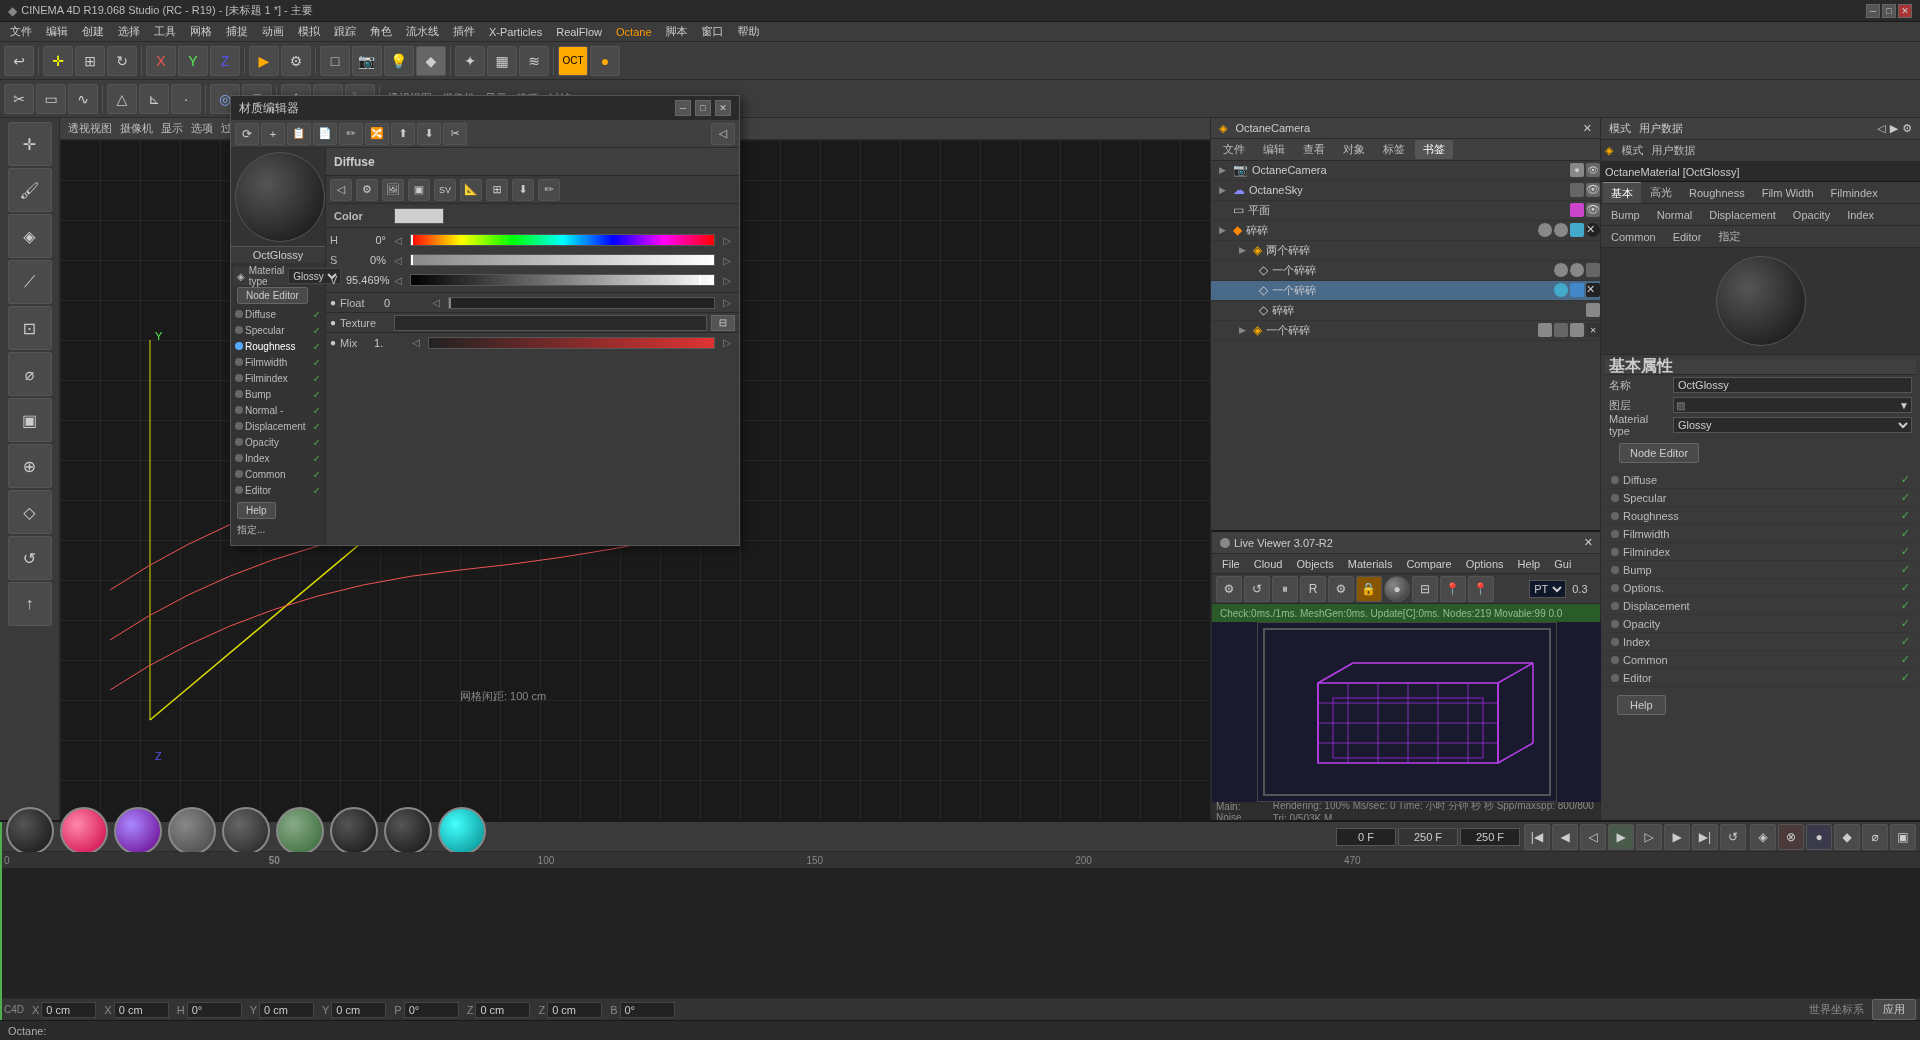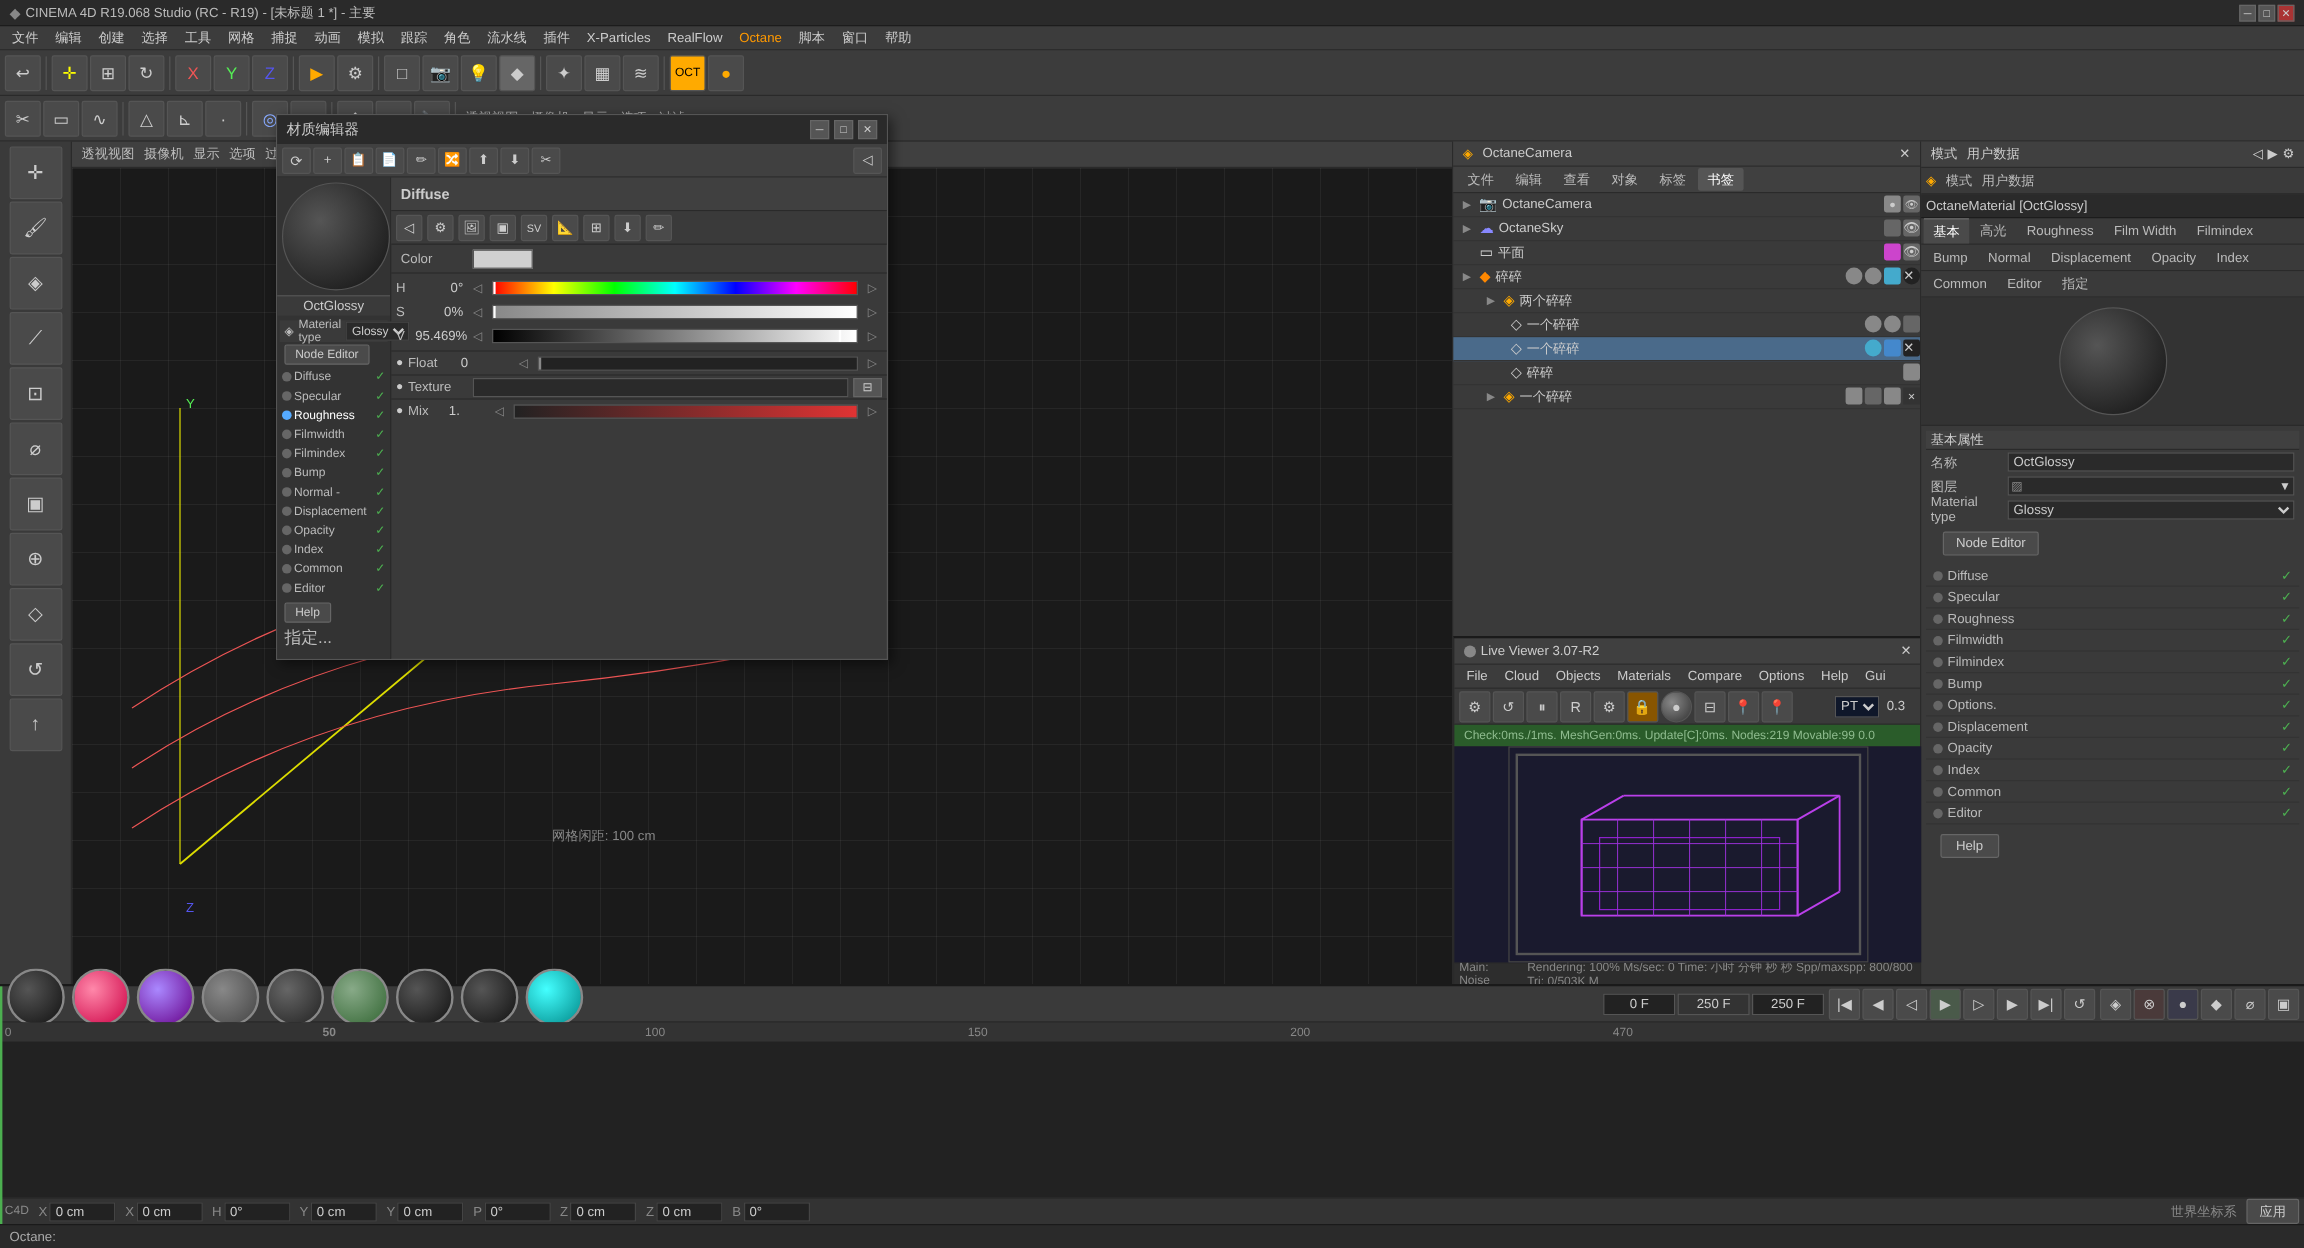--- a/index.html
+++ b/index.html
@@ -284,20 +284,21 @@
       font-weight: bold;
       border-bottom: 1px solid #2a2a2a;
     }
     .color-row {
       display: flex;
       align-items: center;
       height: 24px;
       padding: 0 8px;
       gap: 20px;
       border-bottom: 1px solid #2a2a2a;
+      font-weight: bold;
     }
     .color-label { font-size: 11px; color: #bbb; width: 40px; }
     .color-swatch { width: 50px; height: 16px; background: #d0d0d0; border: 1px solid #555; }
 
     .hsl-section { padding: 2px 4px; }
     .hsl-row {
       display: flex;
       align-items: center;
       height: 20px;
       gap: 4px;
@@ -1001,21 +1002,21 @@
       <span class="oct-tab">Common</span>
       <span class="oct-tab">Editor</span>
       <span class="oct-tab">指定</span>
     </div>
 
     <div style="display:flex;justify-content:center;padding:8px 0;background:#333;border-bottom:1px solid #2a2a2a;">
       <div style="width:90px;height:90px;background:radial-gradient(circle at 35% 35%,#555,#111);border-radius:50%;border:1px solid #555;"></div>
     </div>
 
     <div class="basic-props">
-      <div style="height:16px;background:#404040;display:flex;align-items:center;padding:0 4px;font-size:11px;font-weight:normal;color:#ccc;border-bottom:1px solid #2a2a2a;">
+      <div style="height:16px;background:#404040;display:flex;align-items:center;padding:0 4px;font-size:16px;font-weight:bold;color:#ccc;border-bottom:1px solid #2a2a2a;">
         <span>基本属性</span>
       </div>
       <div class="prop-row">
         <span class="prop-label">名称</span>
         <input class="prop-input" value="OctGlossy" readonly="" style="">
       </div>
       <div class="prop-row">
         <span class="prop-label">图层</span>
         <div style="flex:1;height:16px;background:#2a2a2a;border:1px solid #555;display:flex;align-items:center;padding:0 2px;gap:2px;">
           <span style="font-size:10px;color:#888;">▨</span>
@@ -1194,21 +1195,21 @@
           <span class="mat-prop-label">Common</span>
           <span class="mat-prop-check">✓</span>
         </div>
         <div class="mat-prop-row">
           <span class="mat-prop-dot"></span>
           <span class="mat-prop-label">Editor</span>
           <span class="mat-prop-check">✓</span>
         </div>
         <div style="margin:2px 4px;margin-top:4px;">
           <button class="help-btn" style="margin:0 0 2px 0;padding:2px 8px;font-size:10px;">Help</button>
-          <div style="font-size:14px;color:#bbb;padding:2px 0;">指定...</div>
+          <div style="font-size:10px;color:#bbb;padding:2px 0;">指定...</div>
         </div>
       </div>
     </div>
 
     <div class="mat-right">
       <div class="diffuse-header">
         <span>Diffuse</span>
       </div>
 
       <div style="height:28px;background:#3a3a3a;display:flex;align-items:center;padding:0 4px;gap:4px;border-bottom:1px solid #2a2a2a;">

